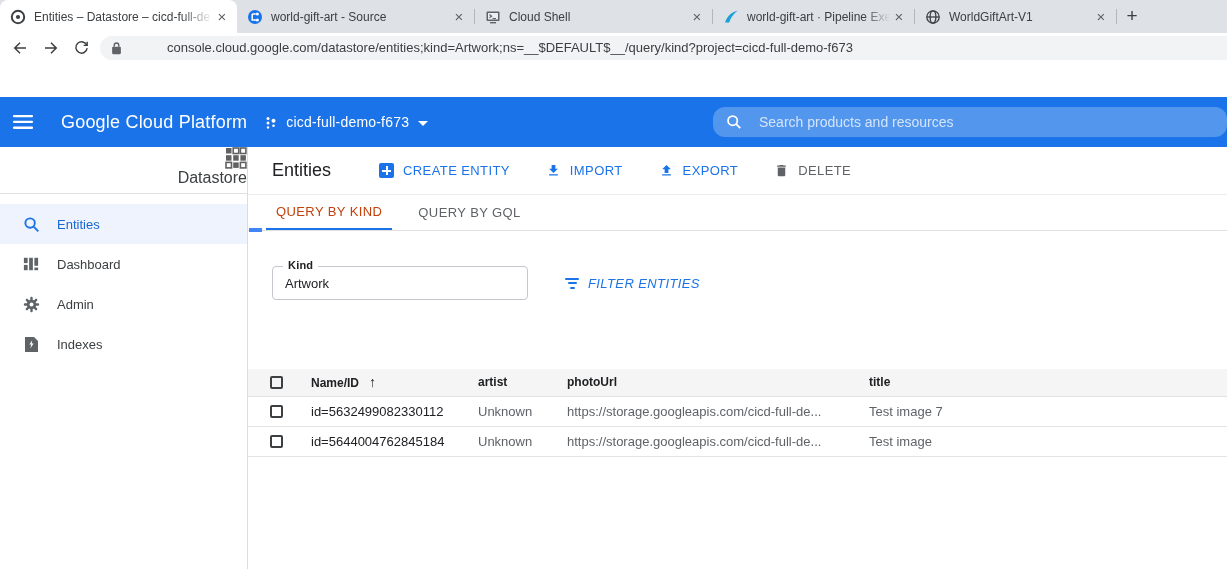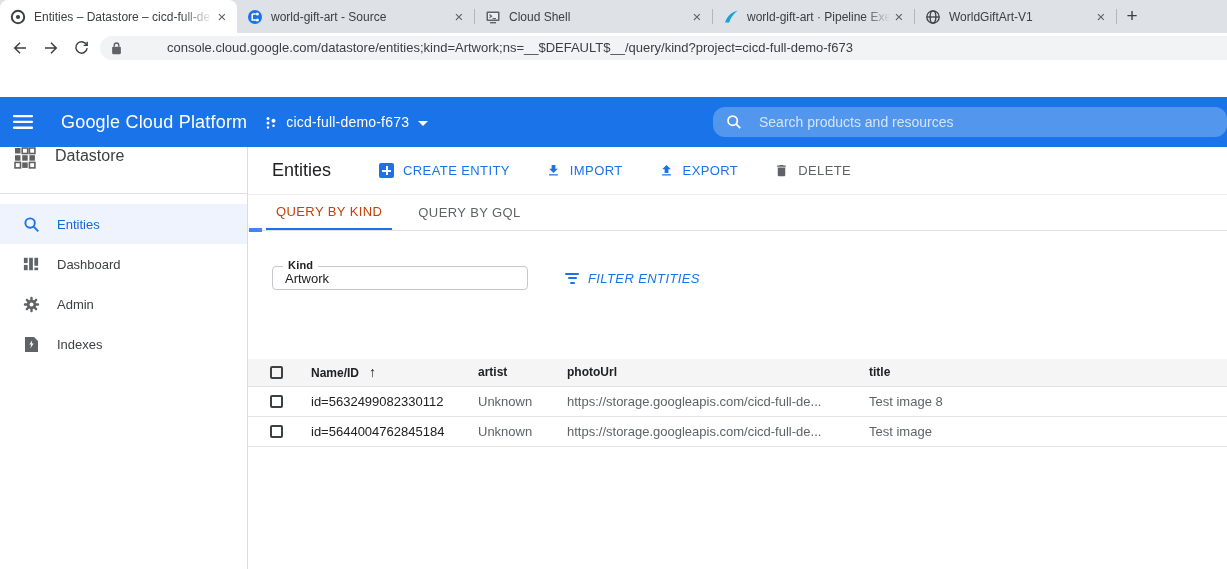--- a/index.html
+++ b/index.html
@@ -44,21 +44,21 @@
                 border-radius:12px; display:flex; align-items:center; padding-left:13px; }
   .search-box input { background:transparent; border:none; outline:none; color:#fff;
                       font-size:14px; width:400px; margin-left:17px;
                       font-family:"Liberation Sans",sans-serif; }
   .search-box input::placeholder { color:rgba(255,255,255,.75); }
 
   
   .content { display:flex; height:422px; }
   .sidebar { width:248px; flex:none; border-right:1px solid #dadce0; background:#fff; }
   .sidebar-header { height:47px; border-bottom:1px solid #e0e0e0; display:flex;
-                    align-items:flex-start; padding-left:14px; }
+                    align-items:flex-end; padding-left:14px;flex-direction:column; }
   .sidebar-header .s-title { font-size:16px; color:#3c4043; margin-left:19px; }
   .sidebar-nav { margin-top:10px; }
   .nav-item { height:40px; display:flex; align-items:center; padding-left:22px;
               font-size:13px; color:#3c4043; cursor:pointer; }
   .nav-item .n-icon { width:18px; display:flex; justify-content:center; }
   .nav-item .n-label { margin-left:17px; }
   .nav-item.active { background:#eef3fd; color:#1967d2; font-weight:400; }
 
   .main { flex:1; position:relative; background:#fff; }
   .main-header { height:48px; display:flex; align-items:center; padding-left:24px;
@@ -75,21 +75,21 @@
   .tabs-row { height:36px; border-bottom:1px solid #e0e0e0; display:flex; align-items:stretch;
               padding-left:18px; }
   .qtab { display:flex; align-items:center; padding:0 10px; font-size:13px; font-weight:500;
           letter-spacing:.4px; color:#5f6368; cursor:pointer; }
   .qtab.active { color:#c2410c; border-bottom:2px solid #1a73e8;text-align:center; }
   .qtab + .qtab { margin-left:16px; }
   .scroll-dash { position:absolute; left:1px; top:81px; width:13px; height:4px; background:#4285f4; }
 
   .query-panel { padding-left:24px; }
   .field-row { display:flex; align-items:center; margin-top:35px; }
-  .kind-field { position:relative; width:256px; height:24px; border:1px solid #c4c7cc;
+  .kind-field { position:relative; width:256px; height:34px; border:1px solid #c4c7cc;
                 border-radius:4px; background:#fff; }
   .kind-field label { position:absolute; top:-8px; left:10px; background:#fff; padding:0 5px;
                       font-size:11px; font-weight:700; color:#202124; letter-spacing:.2px; }
   .kind-field input { width:100%; height:100%; border:none; outline:none; padding:0 12px;
                       font-size:13px; color:#202124; background:transparent; border-radius:4px;
                       font-family:"Liberation Sans",sans-serif; }
   .filter-btn { display:flex; align-items:center; gap:9px; margin-left:37px; color:#1a73e8;
                 font-size:13px; font-weight:500; letter-spacing:.4px; cursor:pointer;font-style:italic; }
   .filter-icon span { display:block; background:#1a73e8; height:2px; border-radius:1px; margin:2.5px auto; }
   .filter-icon .f1 { width:14px; } .filter-icon .f2 { width:9px; } .filter-icon .f3 { width:5px; }
@@ -366,21 +366,21 @@
             </tr>
           </thead>
           <tbody>
             <tr>
               <td>
                   <div class="checkbox"></div>
                 </td>
               <td class="cell-name">id=5632499082330112</td>
               <td class="cell-muted">Unknown</td>
               <td class="cell-muted">https://storage.googleapis.com/cicd-full-de...</td>
-              <td class="cell-muted">Test image 8</td>
+              <td class="cell-muted">Test image 7</td>
             </tr>
             <tr>
               <td>
                   <div class="checkbox"></div>
                 </td>
               <td class="cell-name">id=5644004762845184</td>
               <td class="cell-muted">Unknown</td>
               <td class="cell-muted">https://storage.googleapis.com/cicd-full-de...</td>
               <td class="cell-muted">Test image</td>
             </tr>

